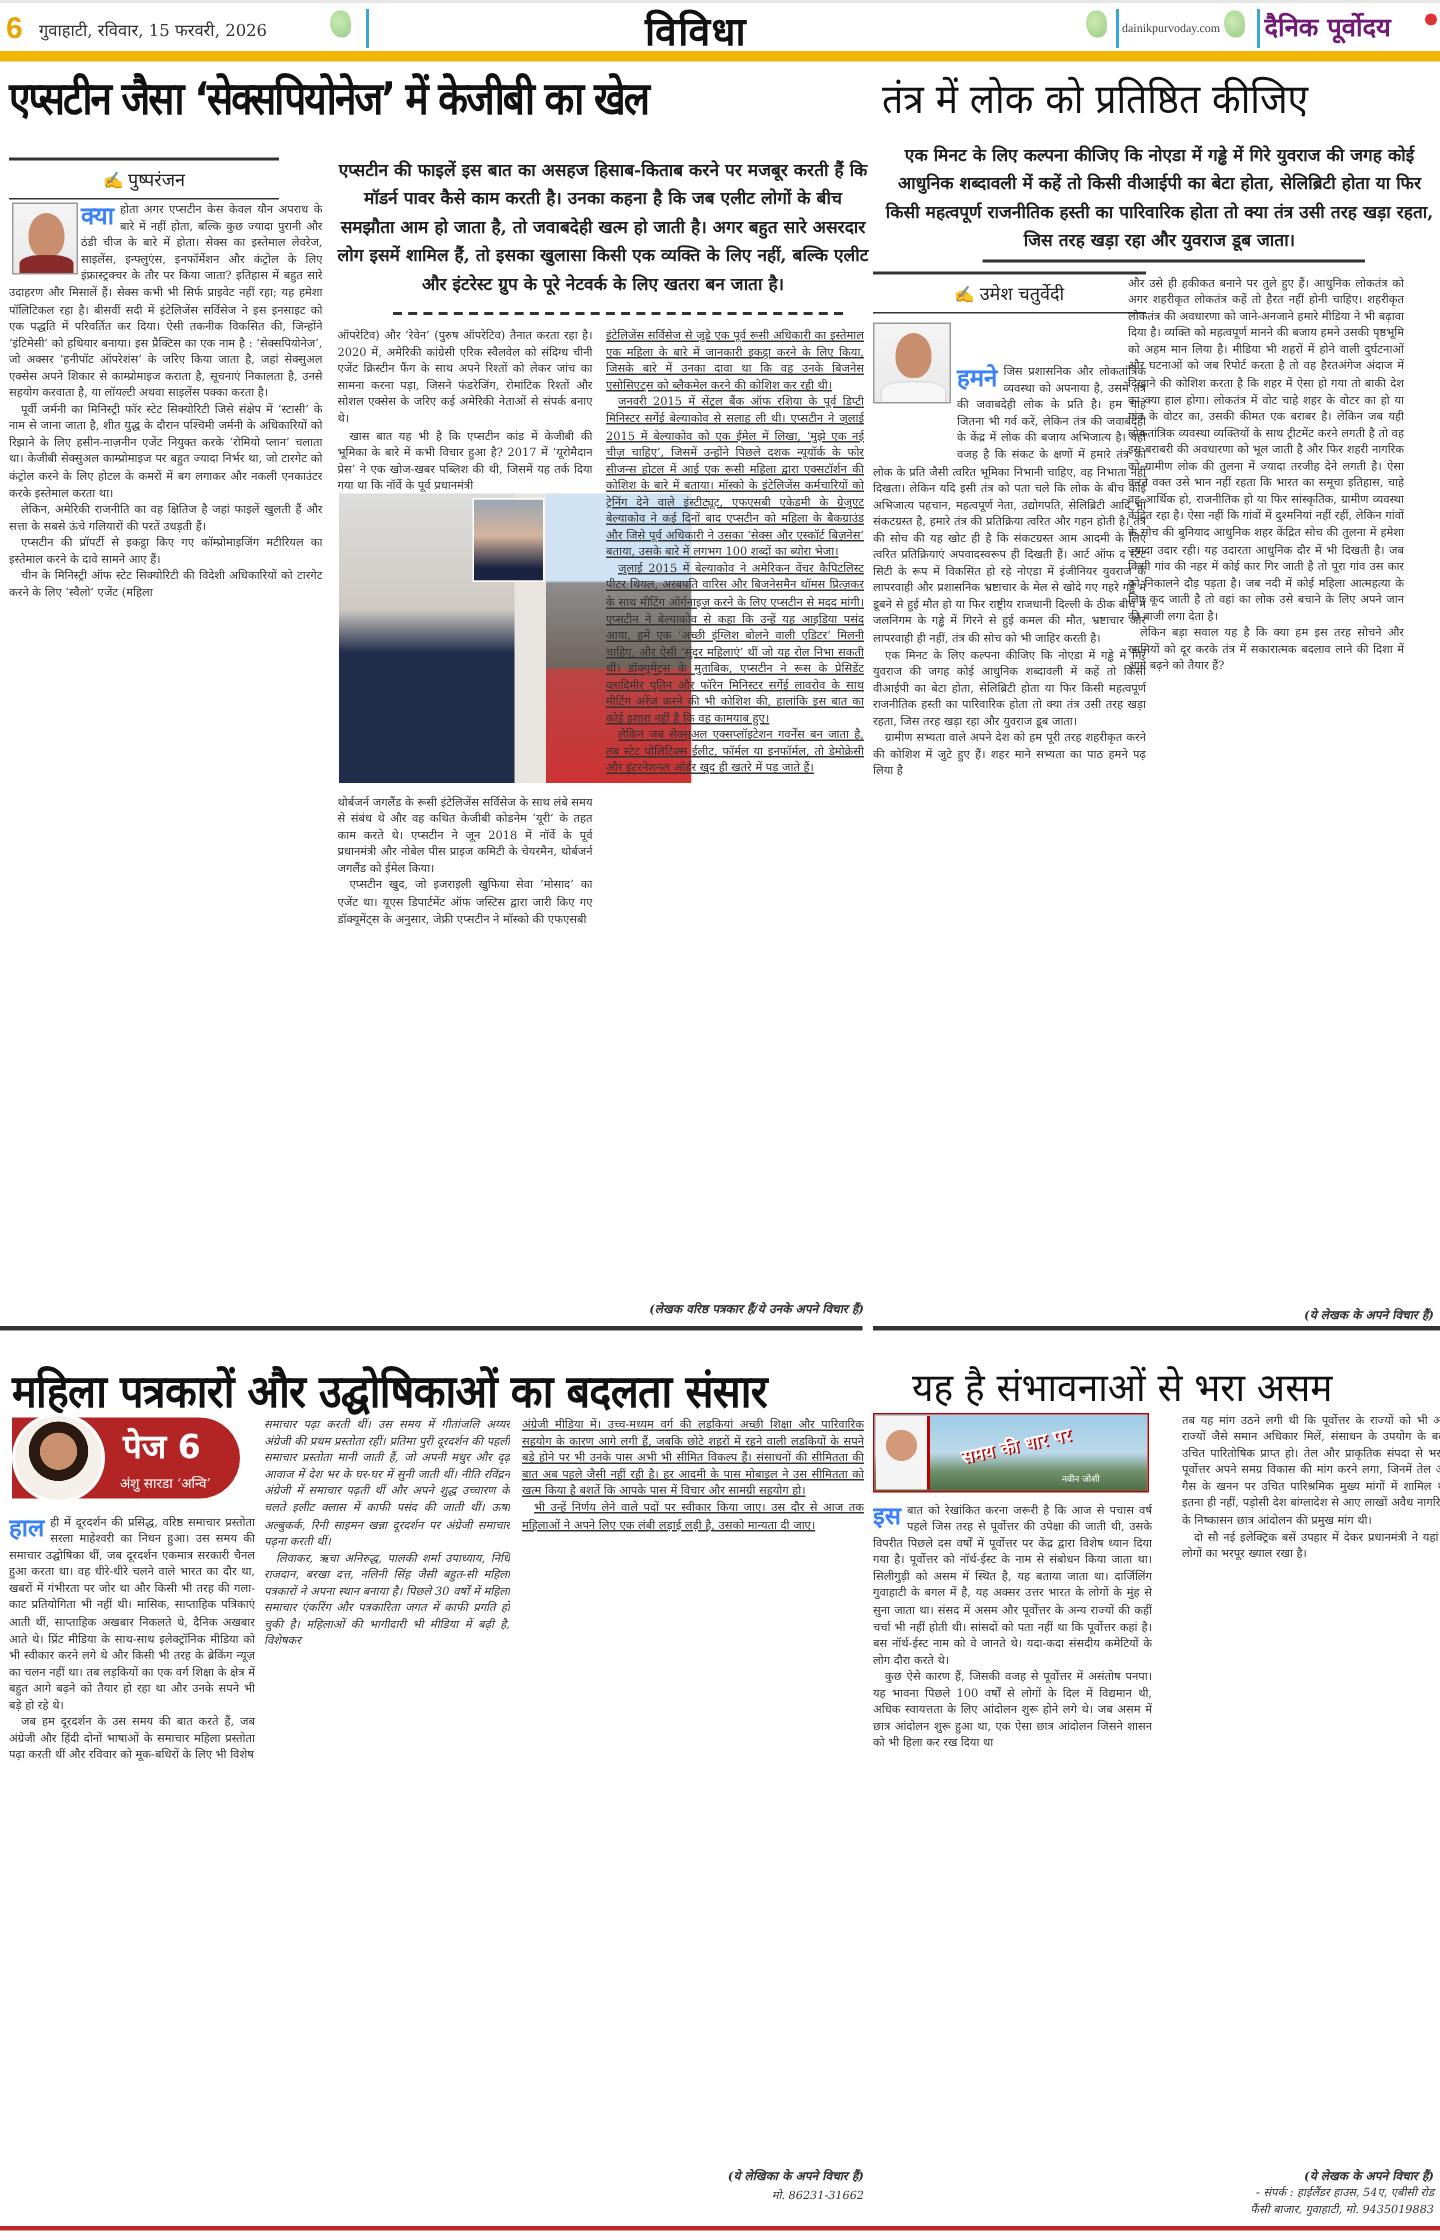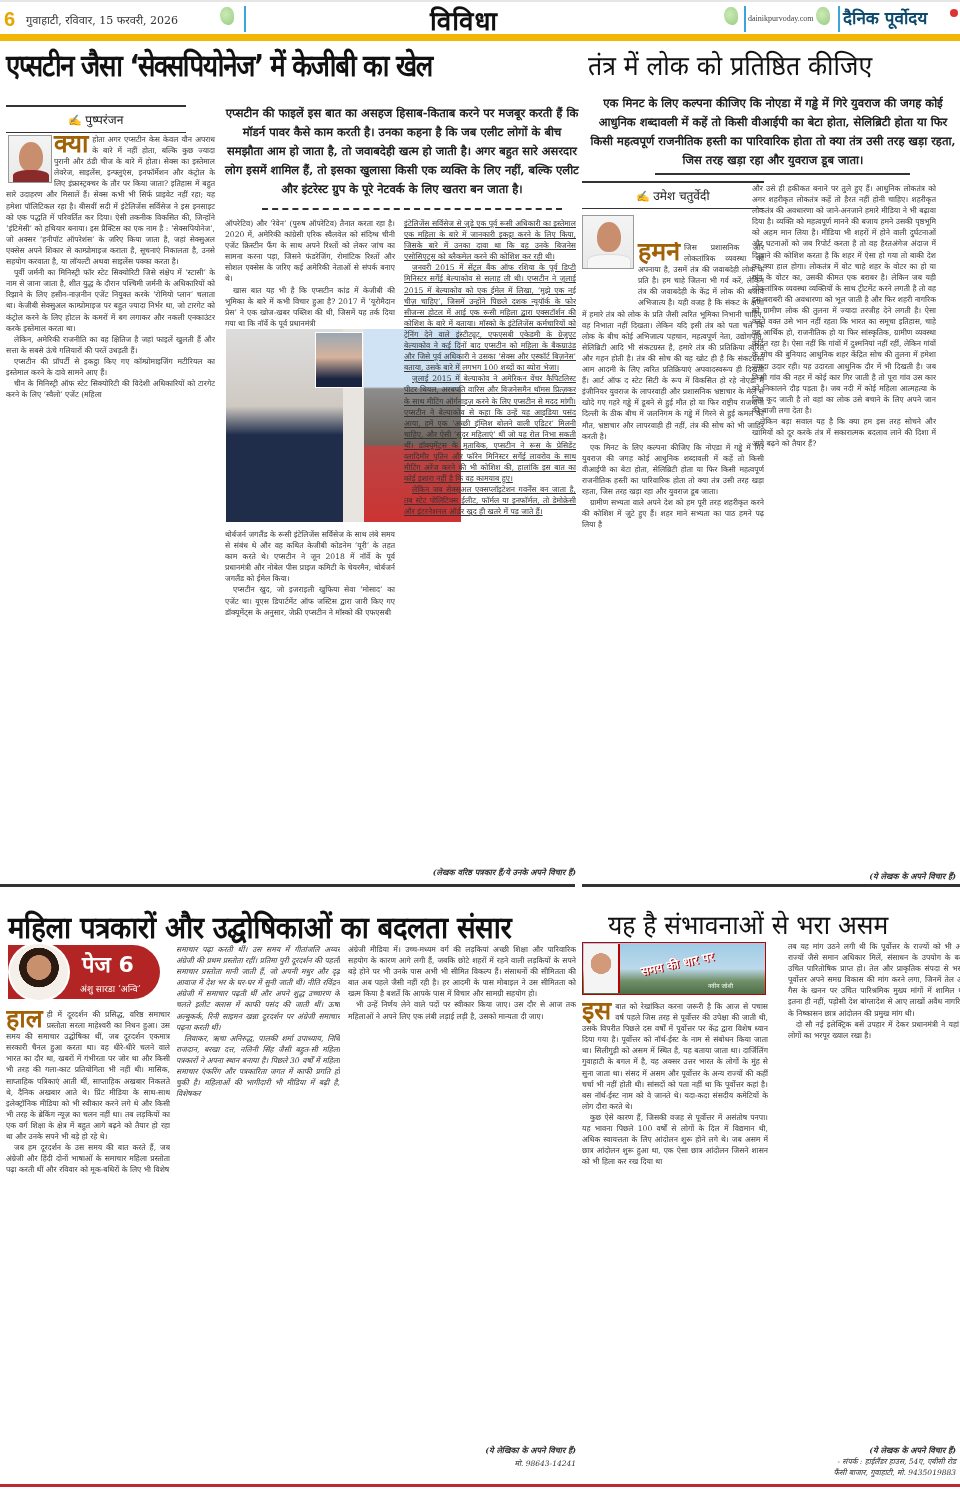--- a/index.html
+++ b/index.html
@@ -8,42 +8,42 @@
 
   
   .masthead { position: absolute; left: 0; top: 0; width: 960px; height: 34px; border-top: 2px solid #e6e6e6; }
   .page-num { position: absolute; left: 4px; top: 6px; font-family: "Liberation Sans", sans-serif; font-weight: bold; font-size: 20px; color: #e6a500; }
   .date-line { position: absolute; left: 26px; top: 10px; font-size: 11px; color: #333; }
   .leaf-icon { position: absolute; width: 22px; height: 26px; top: 3px; }
   .leaf-icon::before { content: ""; position: absolute; left: 4px; top: 2px; width: 14px; height: 18px; border-radius: 50% 50% 40% 60%; background: radial-gradient(circle at 40% 40%, #bfe5a0, #7fbf6a); opacity: .8; }
   .vsep { position: absolute; top: 4px; width: 2px; height: 26px; background: #3aa6d8; }
   .section-title { position: absolute; left: 430px; top: 0; font-family: "DejaVu Sans", sans-serif; font-weight: bold; font-size: 26px; letter-spacing: 1px; color: #111; }
   .site-url { position: absolute; left: 748px; top: 12px; font-size: 8px; color: #444; font-family: "Liberation Serif", serif; }
-  .brand { position: absolute; left: 843px; top: 4px; font-family: "DejaVu Sans", sans-serif; font-weight: bold; font-size: 17px; color: #0c4a6e; }
+  .brand { position: absolute; left: 843px; top: 4px; font-family: "DejaVu Sans", sans-serif; font-weight: bold; font-size: 17px; color: #701a75; }
   .brand-dot { position: absolute; left: 950px; top: 7px; width: 8px; height: 8px; border-radius: 50%; background: #d33; }
   .yellow-rule { position: absolute; left: 0; top: 34px; width: 960px; height: 7px; background: #f2b705; }
 
   
   .headline { position: absolute; font-family: "DejaVu Sans", sans-serif; color: #111; white-space: nowrap; }
   .hl-main1 { left: 6px; top: 44px; font-size: 30px; font-weight: bold; letter-spacing: -1.5px; transform: scaleX(0.86); transform-origin: left; }
   .hl-main2 { left: 588px; top: 46px; font-size: 27px; font-weight: normal; transform: scaleX(0.92); transform-origin: left; }
   .hl-lower1 { left: 8px; top: 906px; font-size: 30px; font-weight: bold; letter-spacing: -0.5px; transform: scaleX(0.92); transform-origin: left; }
   .hl-lower2 { left: 608px; top: 906px; font-size: 26px; transform: scaleX(0.95); transform-origin: left; }
 
   .byline-box { position: absolute; border-top: 2px solid #333; border-bottom: 1px solid #333; text-align: center; font-size: 12px; padding: 4px 0; }
   .pen-icon { font-size: 11px; margin-right: 3px; }
 
   .deck { position: absolute; text-align: center; font-weight: bold; font-size: 11.5px; line-height: 19px; color: #222; }
   .dash-rule { position: absolute; height: 0; border-top: 2px dashed #333; }
   .solid-rule { position: absolute; height: 3px; background: #333; }
 
   .col { position: absolute; font-size: 7.6px; line-height: 11.1px; text-align: justify; color: #333; overflow: hidden; font-family: "DejaVu Serif", serif; }
   .col p { text-indent: 8px; margin-bottom: 0; }
   .col p.noindent { text-indent: 0; }
-  .dropword { float: left; font-family: "DejaVu Sans", sans-serif; font-weight: bold; font-size: 25px; line-height: 20px; margin-right: 4px; color: #a16207; }
+  .dropword { float: left; font-family: "DejaVu Sans", sans-serif; font-weight: bold; font-size: 16px; line-height: 20px; margin-right: 4px; color: #3b82f6; }
 
   .author-photo { position: absolute; border: 1px solid #999; background: linear-gradient(180deg,#f4f4f4 0%, #e9e9e9 100%); overflow: hidden; }
   .face { position: absolute; border-radius: 50% 50% 45% 45%; background: #c98e6d; }
   .shirt { position: absolute; background: #8a2b2b; border-radius: 40% 40% 0 0; }
 
   .photo-collage { position: absolute; left: 226px; top: 329px; width: 235px; height: 193px; background: #e8e4df; overflow: hidden; }
   .photo-a { position: absolute; left: 0; top: 0; width: 117px; height: 193px; background: linear-gradient(180deg,#ddd 0%, #cfc9c2 40%, #1f2c4a 55%, #1f2c4a 100%); }
   .photo-b { position: absolute; left: 89px; top: 3px; width: 48px; height: 56px; background: linear-gradient(180deg,#9aa8b4 0%, #d6b39c 45%, #1a2440 85%); border: 1px solid #fff; }
   .photo-c { position: absolute; left: 138px; top: 0; width: 97px; height: 193px; background: linear-gradient(180deg,#cfe3f4 0%, #cfe3f4 30%, #8d8d8d 31%, #6f655d 60%, #b44 61%, #c33 100%); }
 
@@ -168,26 +168,26 @@
   <span class="dropword">हाल</span>
   <p class="noindent">ही में दूरदर्शन की प्रसिद्ध, वरिष्ठ समाचार प्रस्तोता सरला माहेश्वरी का निधन हुआ। उस समय की समाचार उद्घोषिका थीं, जब दूरदर्शन एकमात्र सरकारी चैनल हुआ करता था। वह धीरे-धीरे चलने वाले भारत का दौर था, खबरों में गंभीरता पर जोर था और किसी भी तरह की गला-काट प्रतियोगिता भी नहीं थी। मासिक, साप्ताहिक पत्रिकाएं आती थीं, साप्ताहिक अखबार निकलते थे, दैनिक अखबार आते थे। प्रिंट मीडिया के साथ-साथ इलेक्ट्रॉनिक मीडिया को भी स्वीकार करने लगे थे और किसी भी तरह के ब्रेकिंग न्यूज़ का चलन नहीं था। तब लड़कियों का एक वर्ग शिक्षा के क्षेत्र में बहुत आगे बढ़ने को तैयार हो रहा था और उनके सपने भी बड़े हो रहे थे।</p>
   <p>जब हम दूरदर्शन के उस समय की बात करते हैं, जब अंग्रेजी और हिंदी दोनों भाषाओं के समाचार महिला प्रस्तोता पढ़ा करती थीं और रविवार को मूक-बधिरों के लिए भी विशेष</p>
 </div>
 
 <div class="col" style="left:176px; top:944px; width:164px; height:537px;font-style:italic;">
   <p class="noindent">समाचार पढ़ा करती थीं। उस समय में गीतांजलि अय्यर अंग्रेजी की प्रथम प्रस्तोता रहीं। प्रतिमा पुरी दूरदर्शन की पहली समाचार प्रस्तोता मानी जाती हैं, जो अपनी मधुर और दृढ़ आवाज में देश भर के घर-घर में सुनी जाती थीं। नीति रविंद्रन अंग्रेजी में समाचार पढ़ती थीं और अपने शुद्ध उच्चारण के चलते इलीट क्लास में काफी पसंद की जाती थीं। ऊषा अल्बुकर्क, रिनी साइमन खन्ना दूरदर्शन पर अंग्रेजी समाचार पढ़ना करती थीं।</p>
   <p>लिवाकर, ऋचा अनिरुद्ध, पालकी शर्मा उपाध्याय, निधि राजदान, बरखा दत्त, नलिनी सिंह जैसी बहुत-सी महिला पत्रकारों ने अपना स्थान बनाया है। पिछले 30 वर्षों में महिला समाचार एंकरिंग और पत्रकारिता जगत में काफी प्रगति हो चुकी है। महिलाओं की भागीदारी भी मीडिया में बढ़ी है, विशेषकर</p>
 </div>
 
-<div class="col" style="left:348px; top:944px; width:228px; height:488px;">
+<div class="col" style="left:348px; top:944px; width:228px; height:488px;text-decoration:underline;">
   <p class="noindent">अंग्रेजी मीडिया में। उच्च-मध्यम वर्ग की लड़कियां अच्छी शिक्षा और पारिवारिक सहयोग के कारण आगे लगी हैं, जबकि छोटे शहरों में रहने वाली लड़कियों के सपने बड़े होने पर भी उनके पास अभी भी सीमित विकल्प हैं। संसाधनों की सीमितता की बात अब पहले जैसी नहीं रही है। हर आदमी के पास मोबाइल ने उस सीमितता को खत्म किया है बशर्ते कि आपके पास में विचार और सामग्री सहयोग हो।</p>
   <p>भी उन्हें निर्णय लेने वाले पदों पर स्वीकार किया जाए। उस दौर से आज तक महिलाओं ने अपने लिए एक लंबी लड़ाई लड़ी है, उसको मान्यता दी जाए।</p>
 </div>
 <div class="signoff" style="left:348px; top:1444px; width:228px;">(ये लेखिका के अपने विचार हैं)</div>
-<div class="contact" style="left:348px; top:1458px; width:228px;">मो. 98643-14241</div>
+<div class="contact" style="left:348px; top:1458px; width:228px;">मो. 86231-31662</div>
 
 <div class="headline hl-lower2">यह है संभावनाओं से भरा असम</div>
 
 <div class="banner"></div>
 <div class="banner-photo"></div>
 <div class="banner-text">समय की धार पर</div>
 <div class="banner-author">नवीन जोशी</div>
 
 <div class="col" style="left:582px; top:1001px; width:186px; height:480px;">
   <span class="dropword">इस</span>

